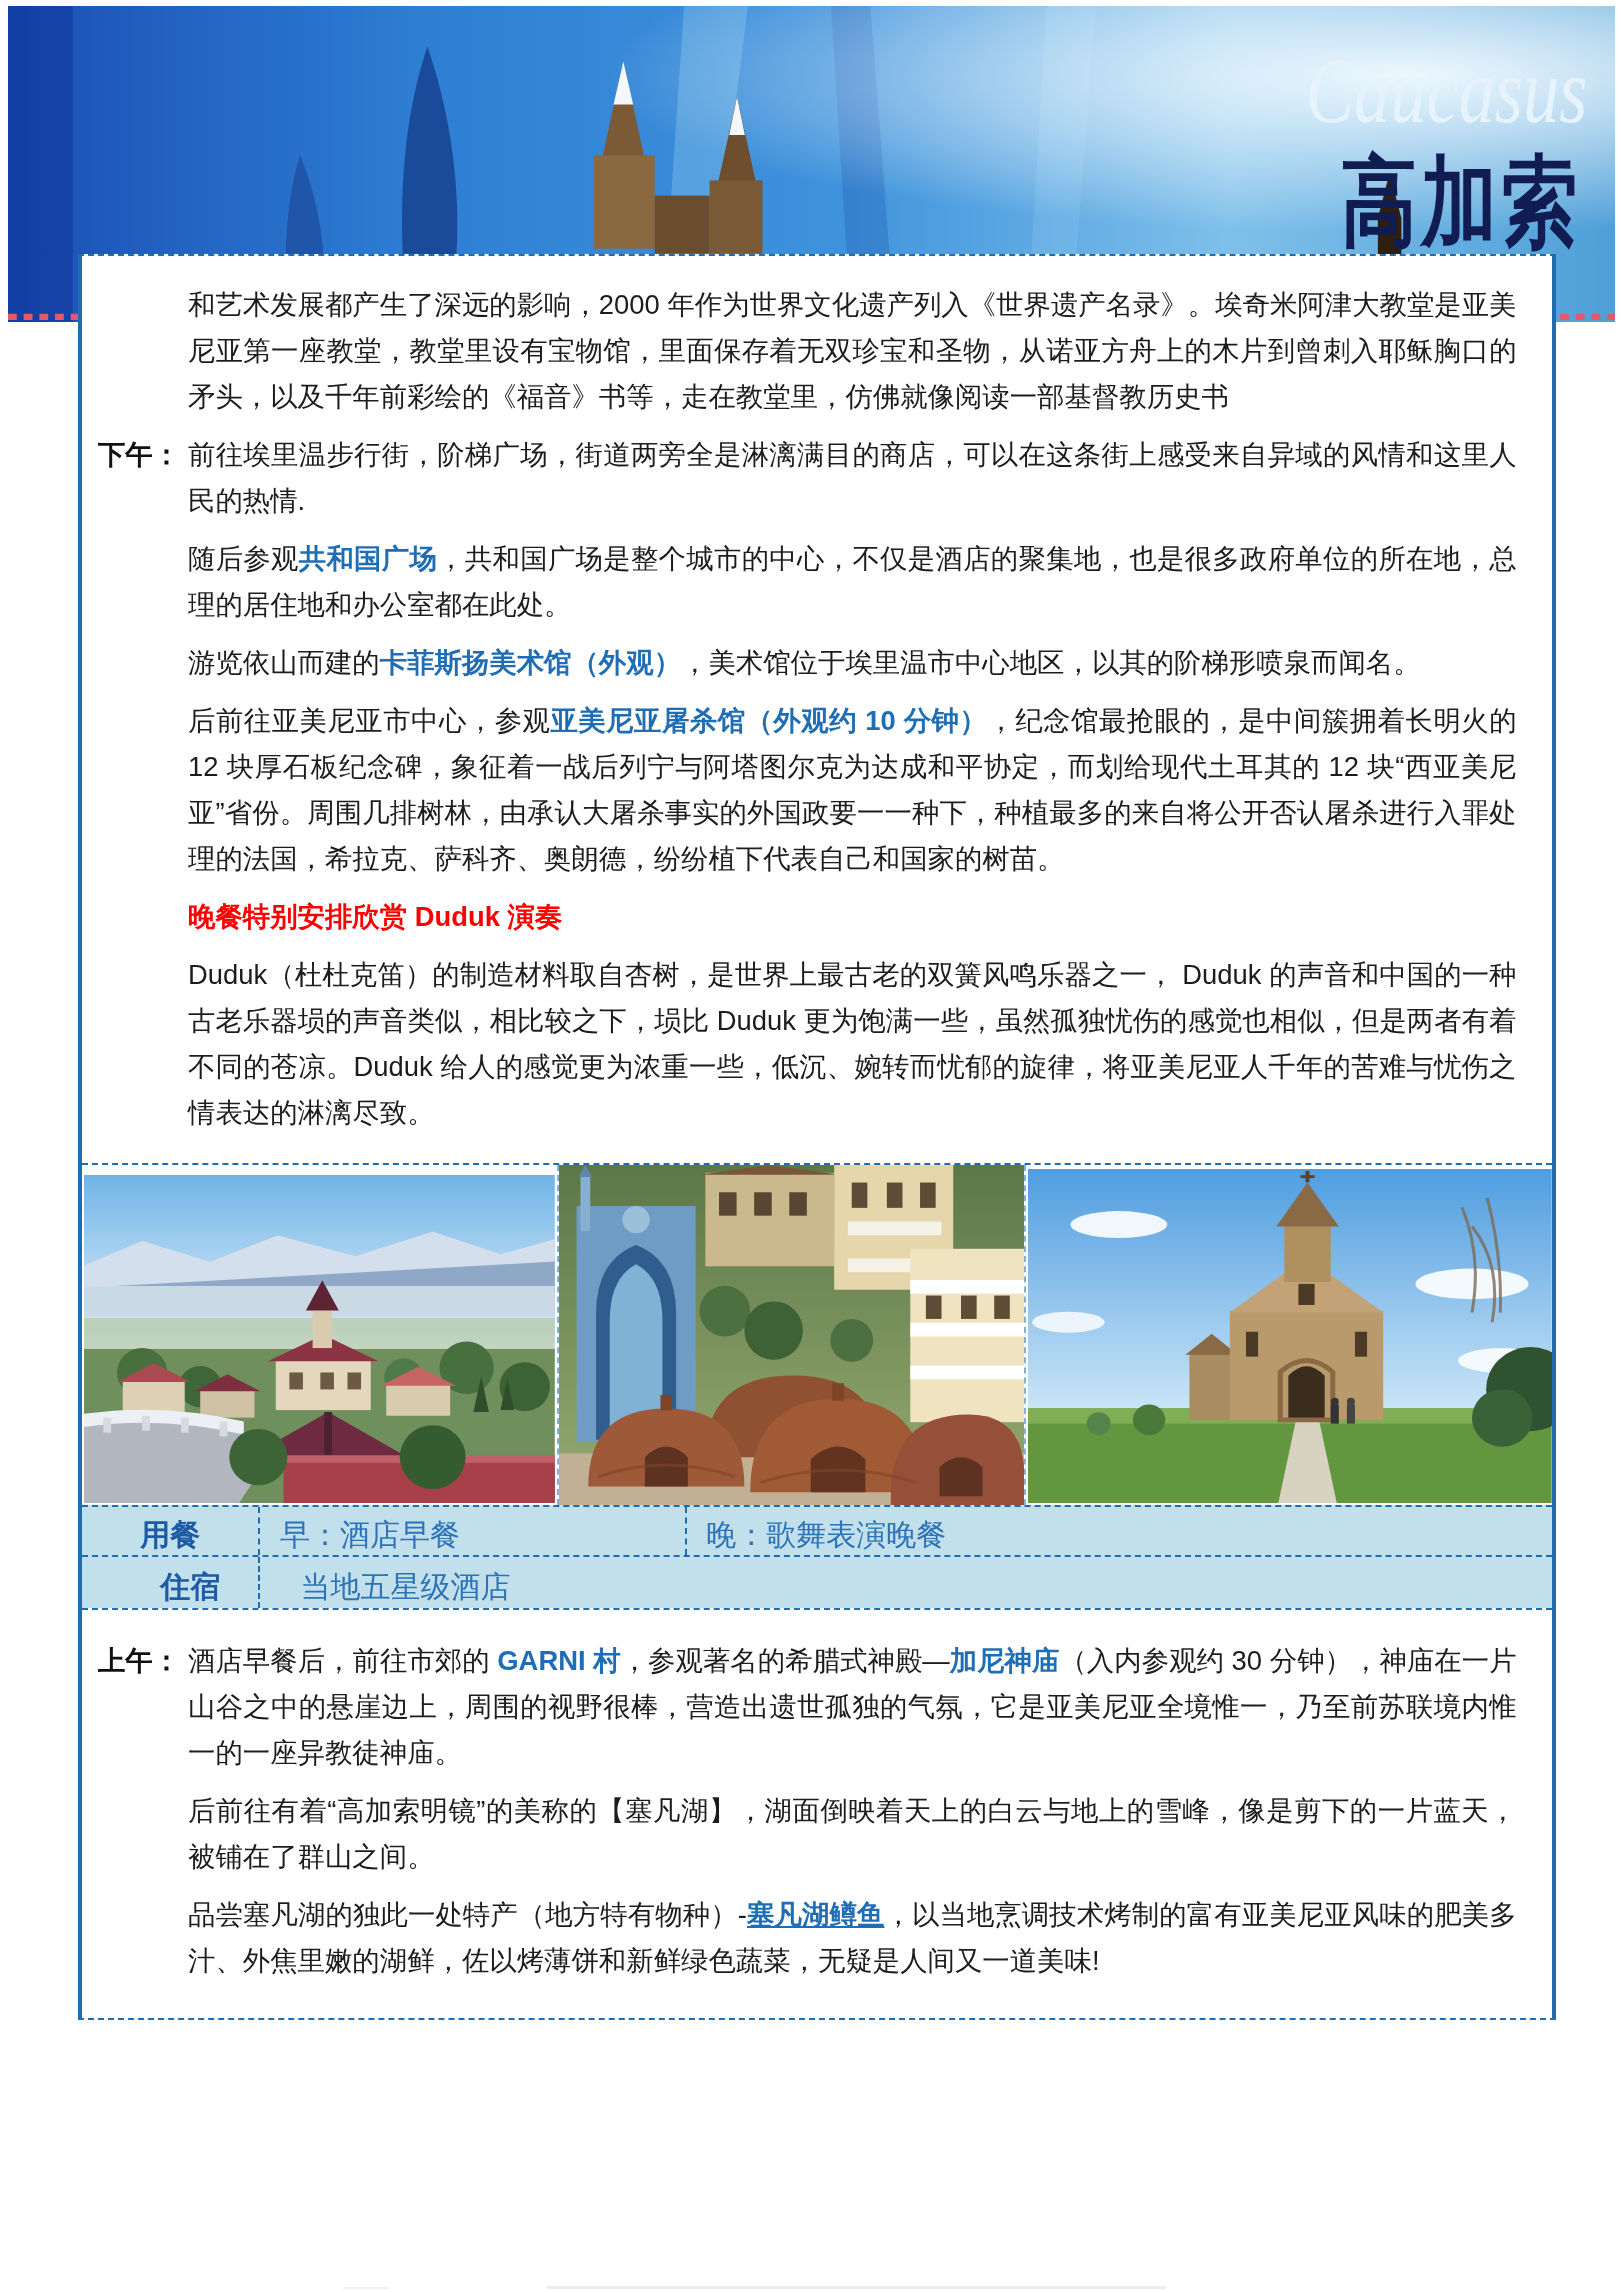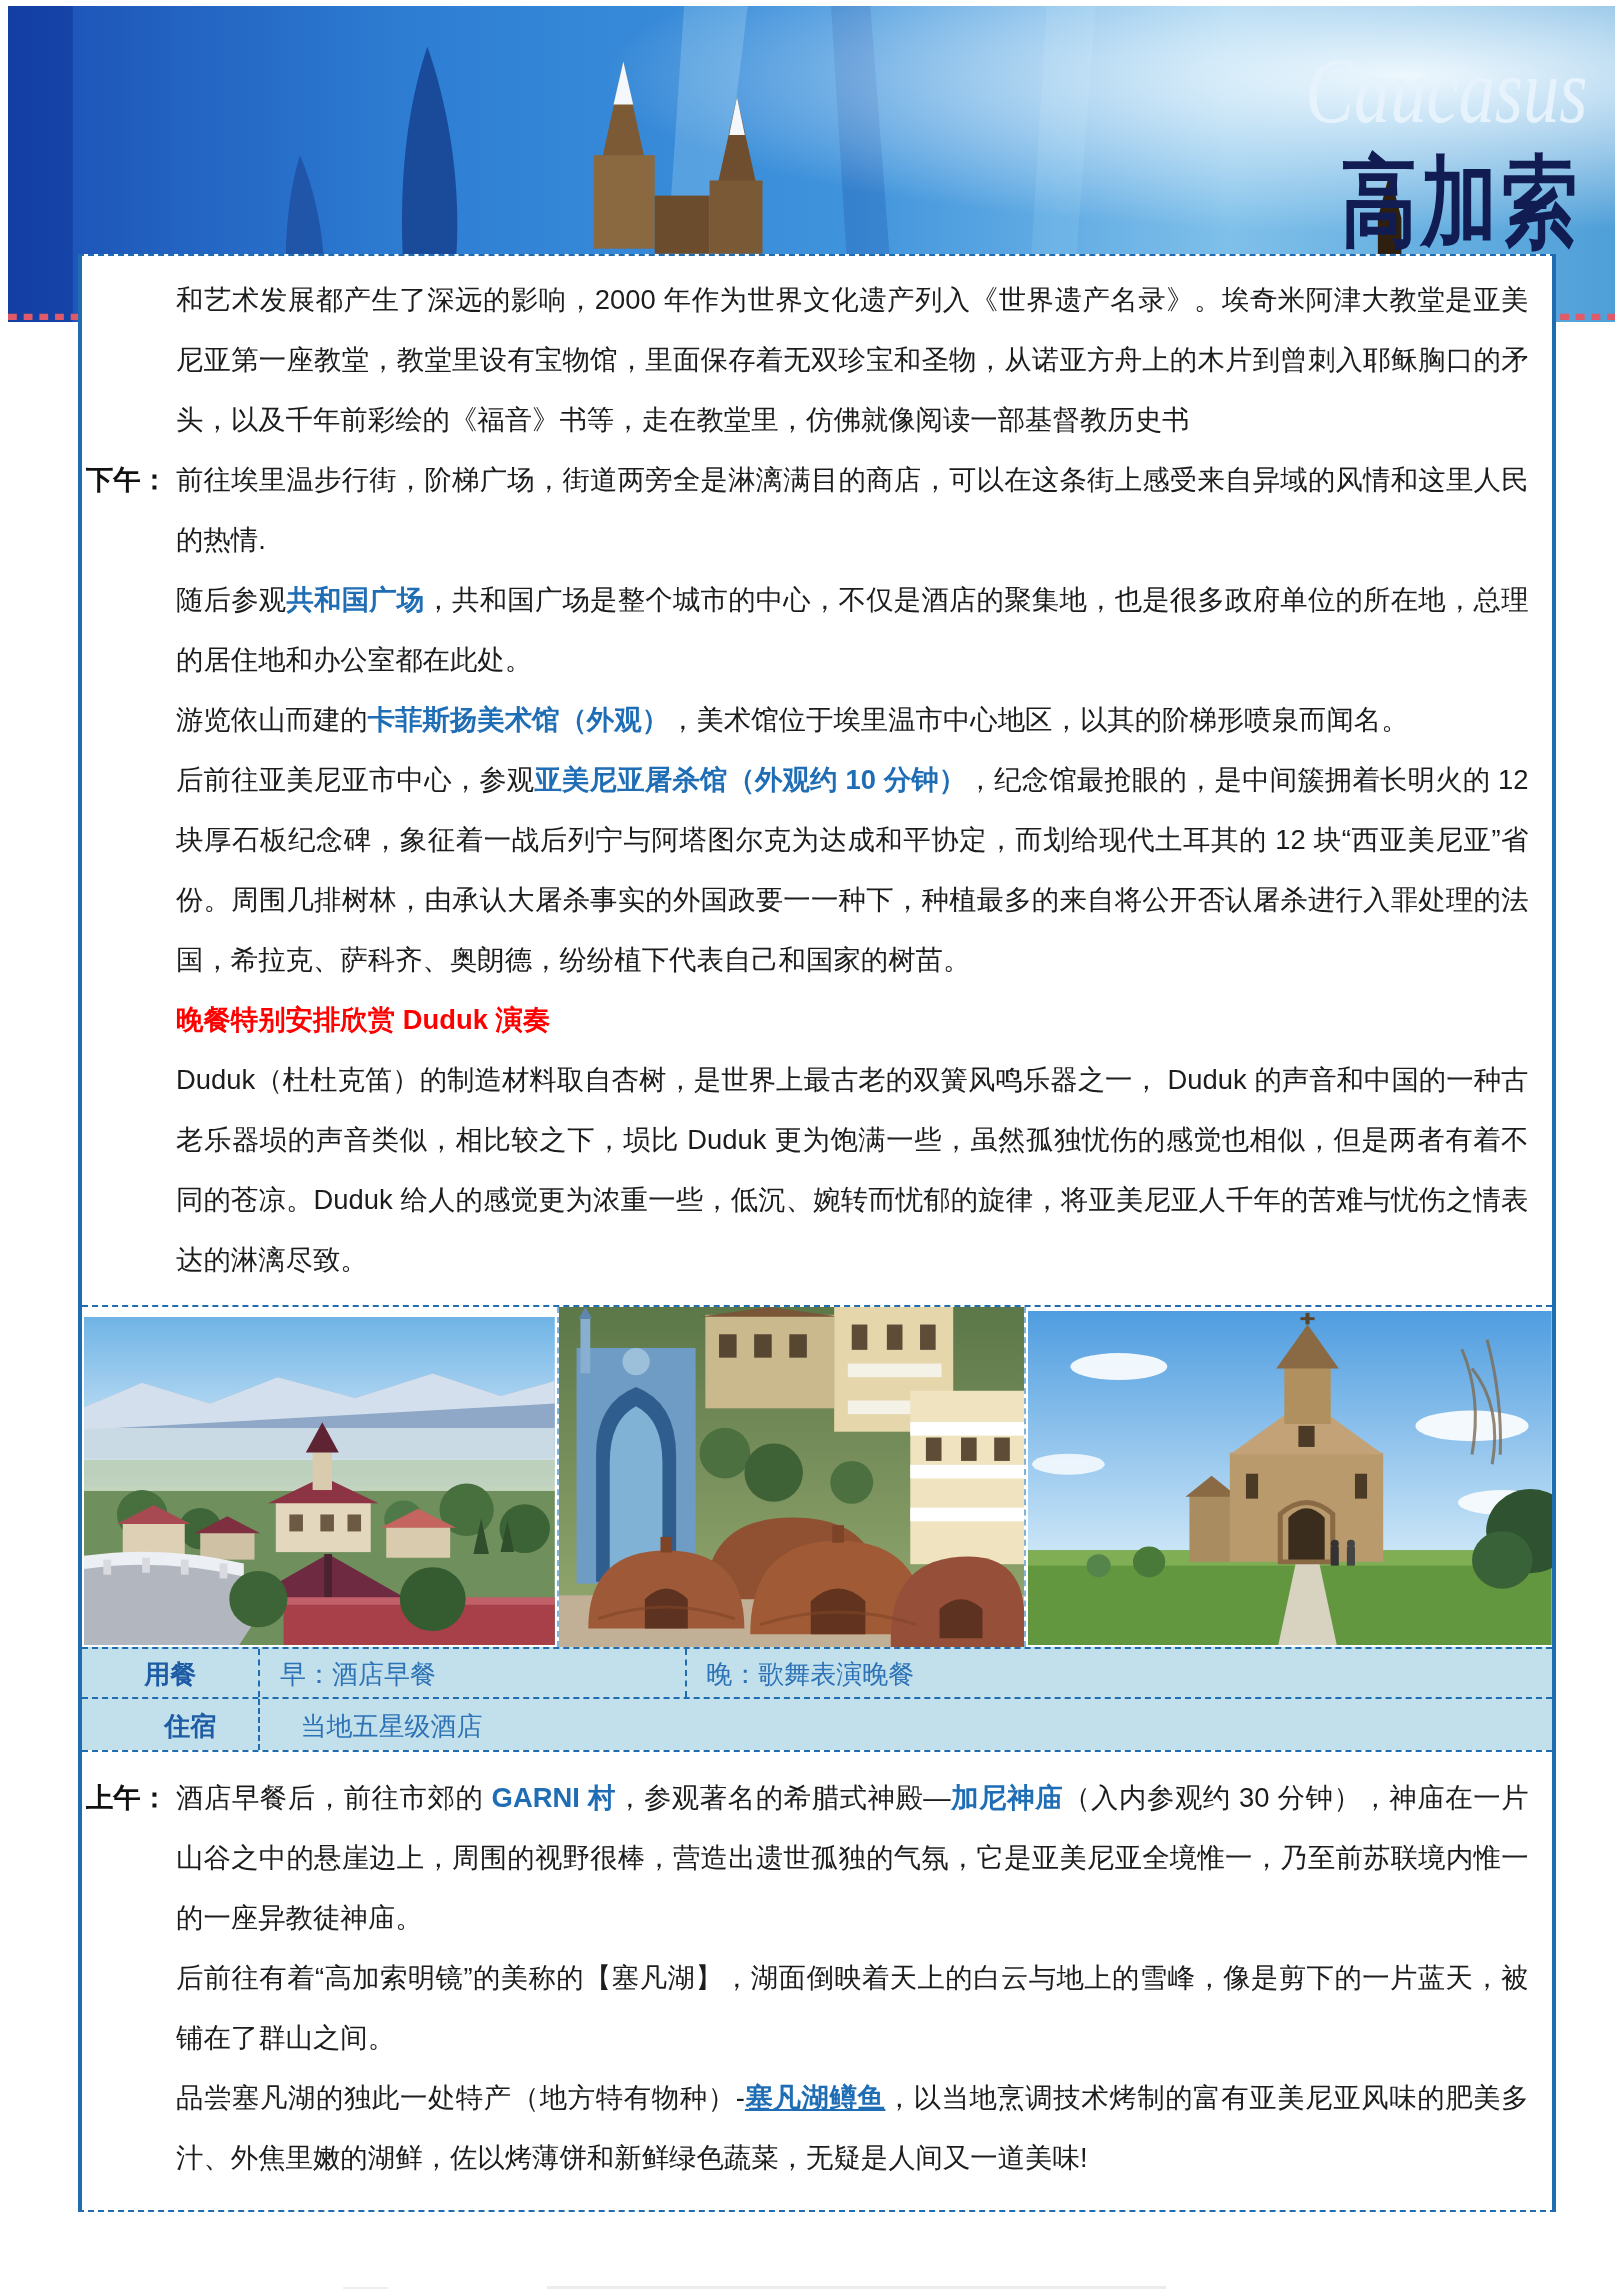--- a/index.html
+++ b/index.html
@@ -11,42 +11,42 @@
   .banner{position:absolute;left:7.8px;top:5.9px;width:1607px;height:316px;}
   .banner svg{display:block;width:100%;height:100%;}
   
   .frame{
     position:absolute;left:78px;top:254px;width:1478px;box-sizing:border-box;
     border-left:4.9px solid #1f6cb0;border-right:4.9px solid #1f6cb0;
     border-top:2.9px dashed #1f6cb0;border-bottom:2.9px dashed #1f6cb0;
     background:#fff;
   }
   .text-block{box-sizing:border-box;padding:13.7px 13.7px 15.7px 0;background:#fff;}
-  .para{position:relative;margin:0;padding:0 9.8px 0 94px;font-size:27.4px;line-height:60px;text-align:justify;}
+  .para{position:relative;margin:12px;padding:0 9.8px 0 94px;font-size:27.4px;line-height:46px;text-align:justify;}
   .para .plabel{position:absolute;left:3.9px;top:0;font-weight:bold;color:#111;}
   .seg-n{color:#1c1c1c;}
   .seg-b{color:#1f6db5;font-weight:bold;}
   .seg-r{color:#fe0000;font-weight:bold;}
   .seg-bu{color:#1f6db5;font-weight:bold;text-decoration:underline;}
   
   .photos-row{display:flex;height:342px;border-top:2.9px dashed #1f6cb0;box-sizing:border-box;}
   .photo{margin:0;padding:0;height:100%;box-sizing:border-box;overflow:hidden;}
   .photo svg{display:block;width:100%;height:100%;}
   .photo.p1{width:32.3%;padding:9.8px 2px 2px 2px;}
   .photo.p2{width:31.8%;border-left:2.9px dashed #7fb2d8;}
   .photo.p3{width:35.9%;border-left:2.9px dashed #7fb2d8;padding:3.9px 0 2px 2px;}
   
   .day-header{
     height:50px;line-height:50px;box-sizing:border-box;border-top:2.9px dashed #1f6cb0;
     background:#c2dfec;color:#1d5ba4;font-weight:bold;font-size:29px;text-align:center;
   }
   .trow{display:flex;box-sizing:border-box;border-top:2.9px dashed #1f6cb0;background:#c2dfec;}
   .trow.meals{height:50px;}
   .trow.stay{height:53px;}
-  .tcell{box-sizing:border-box;font-size:26px;color:#2d73b5;padding:7.8px 0 0 19.6px;}
+  .tcell{box-sizing:border-box;font-size:30px;color:#2d73b5;padding:7.8px 0 0 19.6px;}
   .tcell.tlabel{width:12%;text-align:center;font-weight:bold;color:#1d5ba4;padding-left:0;}
   .trow .tcell + .tcell{border-left:2.9px dashed #1f6cb0;}
   .trow.meals .c1{width:29%;}
   .trow.meals .c2{width:28%;}
   .trow.meals .c3{flex:1;}
   .trow.stay .cwide{flex:1;}
   .trow.stay .tcell{padding-top:9.8px;padding-left:40px;}
   
   .text-block.morning{border-top:2.9px dashed #1f6cb0;padding:15.7px 13.7px 21.6px 0;}
   

